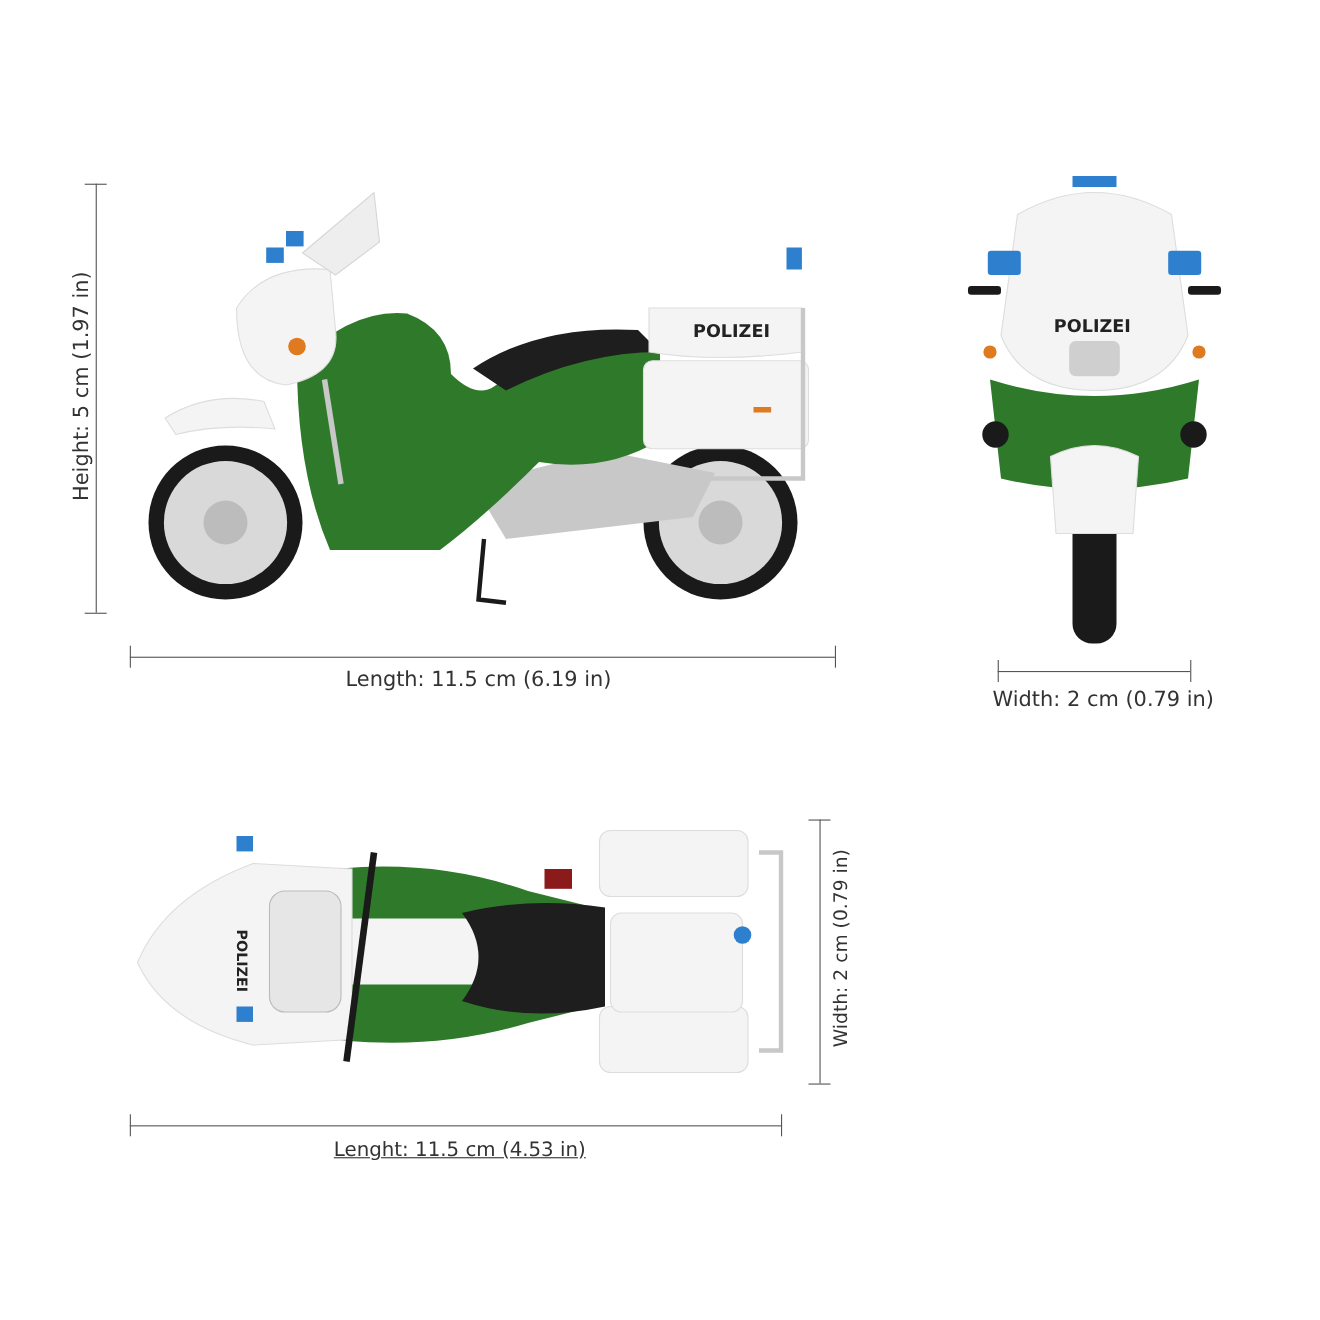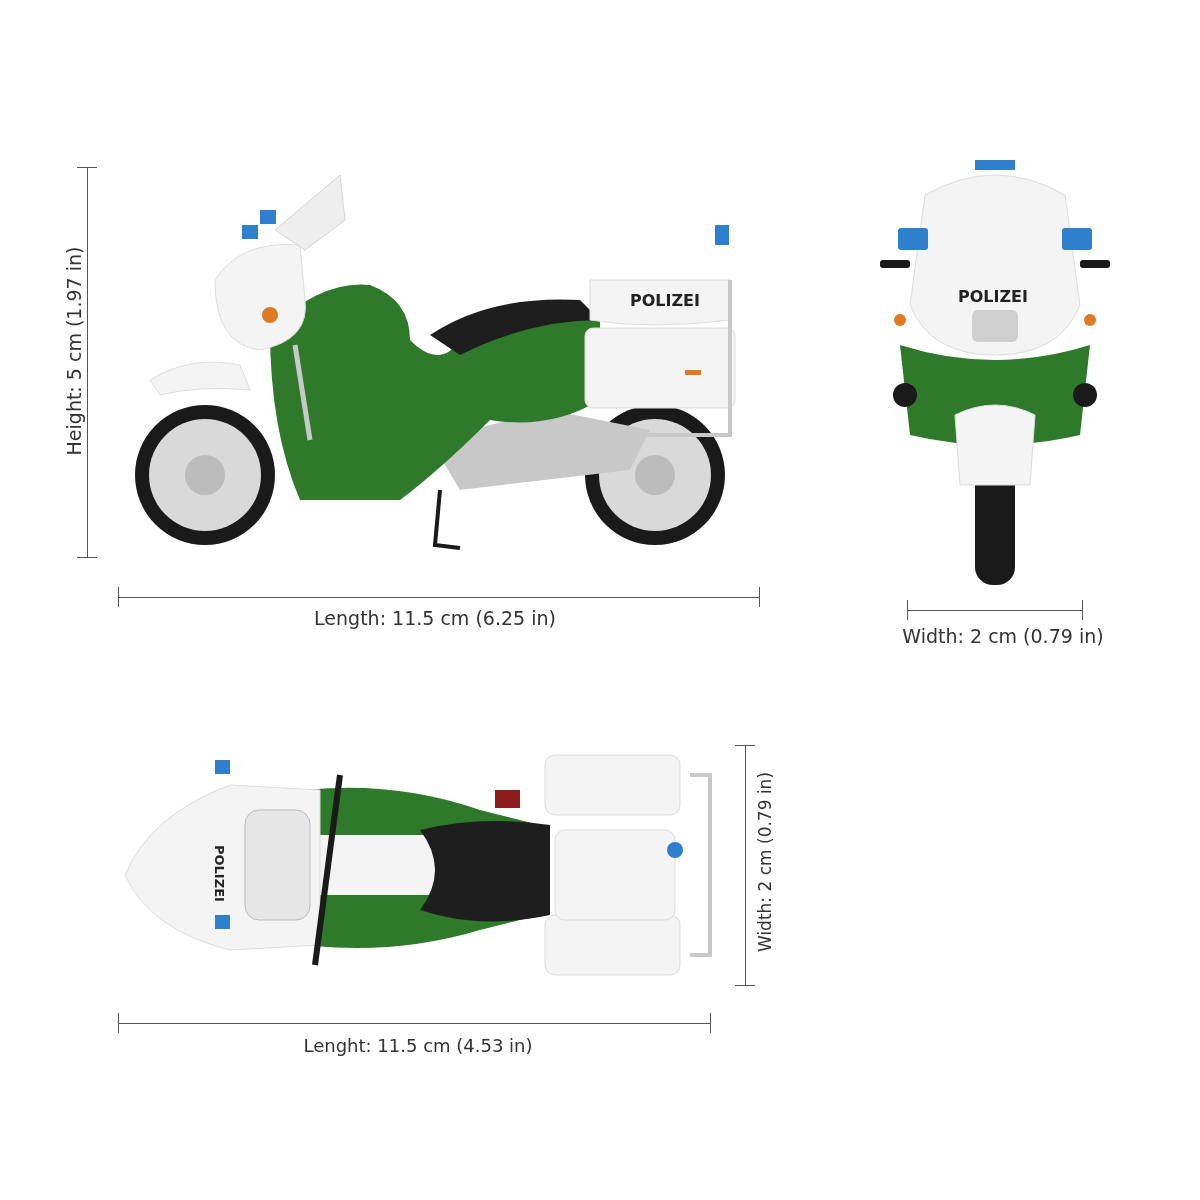--- a/index.html
+++ b/index.html
@@ -18,21 +18,21 @@
 <div>
 
   <div class="tick-h" style="left:77px; top:167px;"></div>
   <div class="dim-v" style="left:87px; top:167px; height:390px;"></div>
   <div class="tick-h" style="left:77px; top:557px;"></div>
   <div class="label rot" style="left:-36px; top:340px; width:220px; text-align:center;">Height: 5 cm (1.97 in)</div>
 
   <div class="tick-v" style="left:118px; top:587px;"></div>
   <div class="dim-h" style="left:118px; top:597px; width:641px;"></div>
   <div class="tick-v" style="left:759px; top:587px;"></div>
-  <div class="label" style="left:310px; top:607px; width:250px; text-align:center;">Length: 11.5 cm (6.25 in)</div>
+  <div class="label" style="left:310px; top:607px; width:250px; text-align:center;">Length: 11.5 cm (6.19 in)</div>
 
   <svg style="left:130px; top:170px;" width="610" height="390" viewBox="0 0 610 390">
 
     <circle cx="75" cy="305" r="70" fill="#1a1a1a"></circle>
     <circle cx="75" cy="305" r="56" fill="#d9d9d9"></circle>
     <circle cx="75" cy="305" r="20" fill="#bcbcbc"></circle>
     <circle cx="525" cy="305" r="70" fill="#1a1a1a"></circle>
     <circle cx="525" cy="305" r="56" fill="#d9d9d9"></circle>
     <circle cx="525" cy="305" r="20" fill="#bcbcbc"></circle>
 
@@ -121,14 +121,14 @@
   </svg>
 
   <div class="tick-h" style="left:735px; top:745px;"></div>
   <div class="dim-v" style="left:745px; top:745px; height:240px;"></div>
   <div class="tick-h" style="left:735px; top:985px;"></div>
   <div class="label rot" style="left:655px; top:852px; width:220px; text-align:center; font-size:17px;">Width: 2 cm (0.79 in)</div>
 
   <div class="tick-v" style="left:118px; top:1013px;"></div>
   <div class="dim-h" style="left:118px; top:1023px; width:592px;"></div>
   <div class="tick-v" style="left:710px; top:1013px;"></div>
-  <div class="label" style="left:293px; top:1035px; width:250px; text-align:center; font-size:18px;">Lenght: 11.5 cm (4.53 in)</div>
+  <div class="label" style="left:293px; top:1035px; width:250px; text-align:center; font-size:18px;text-decoration:underline;">Lenght: 11.5 cm (4.53 in)</div>
 </div>
 
 </body></html>

